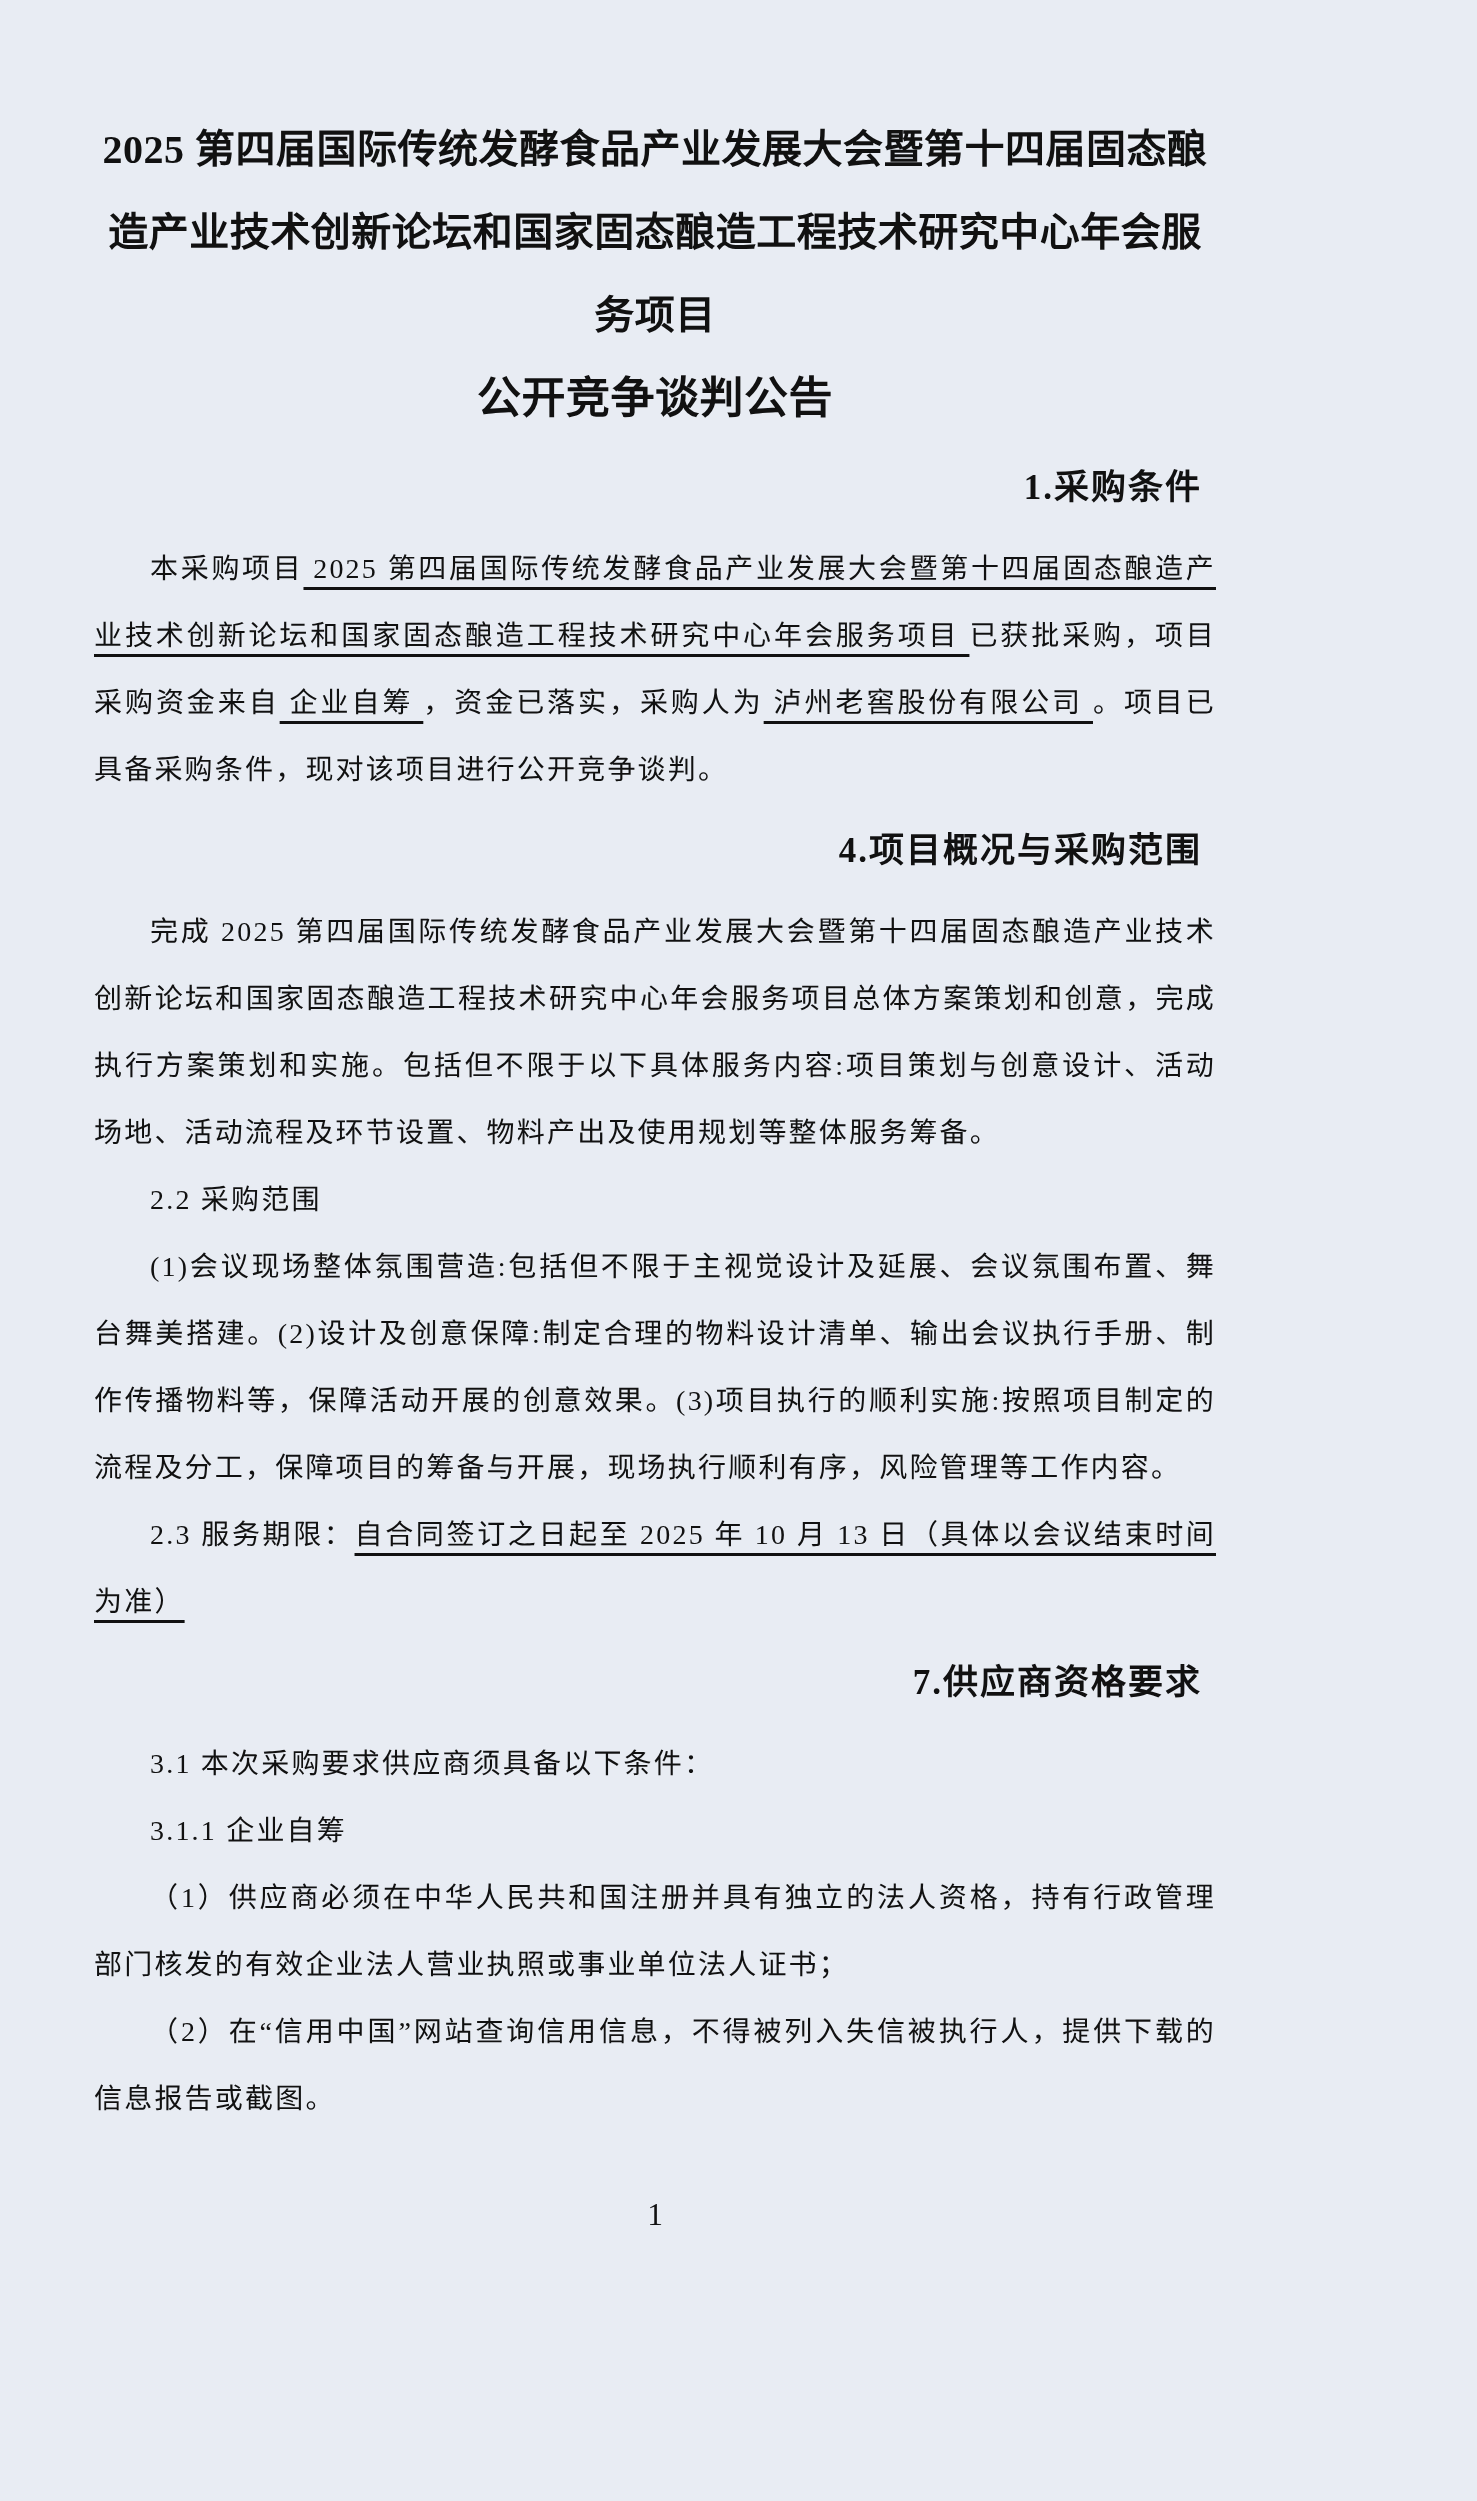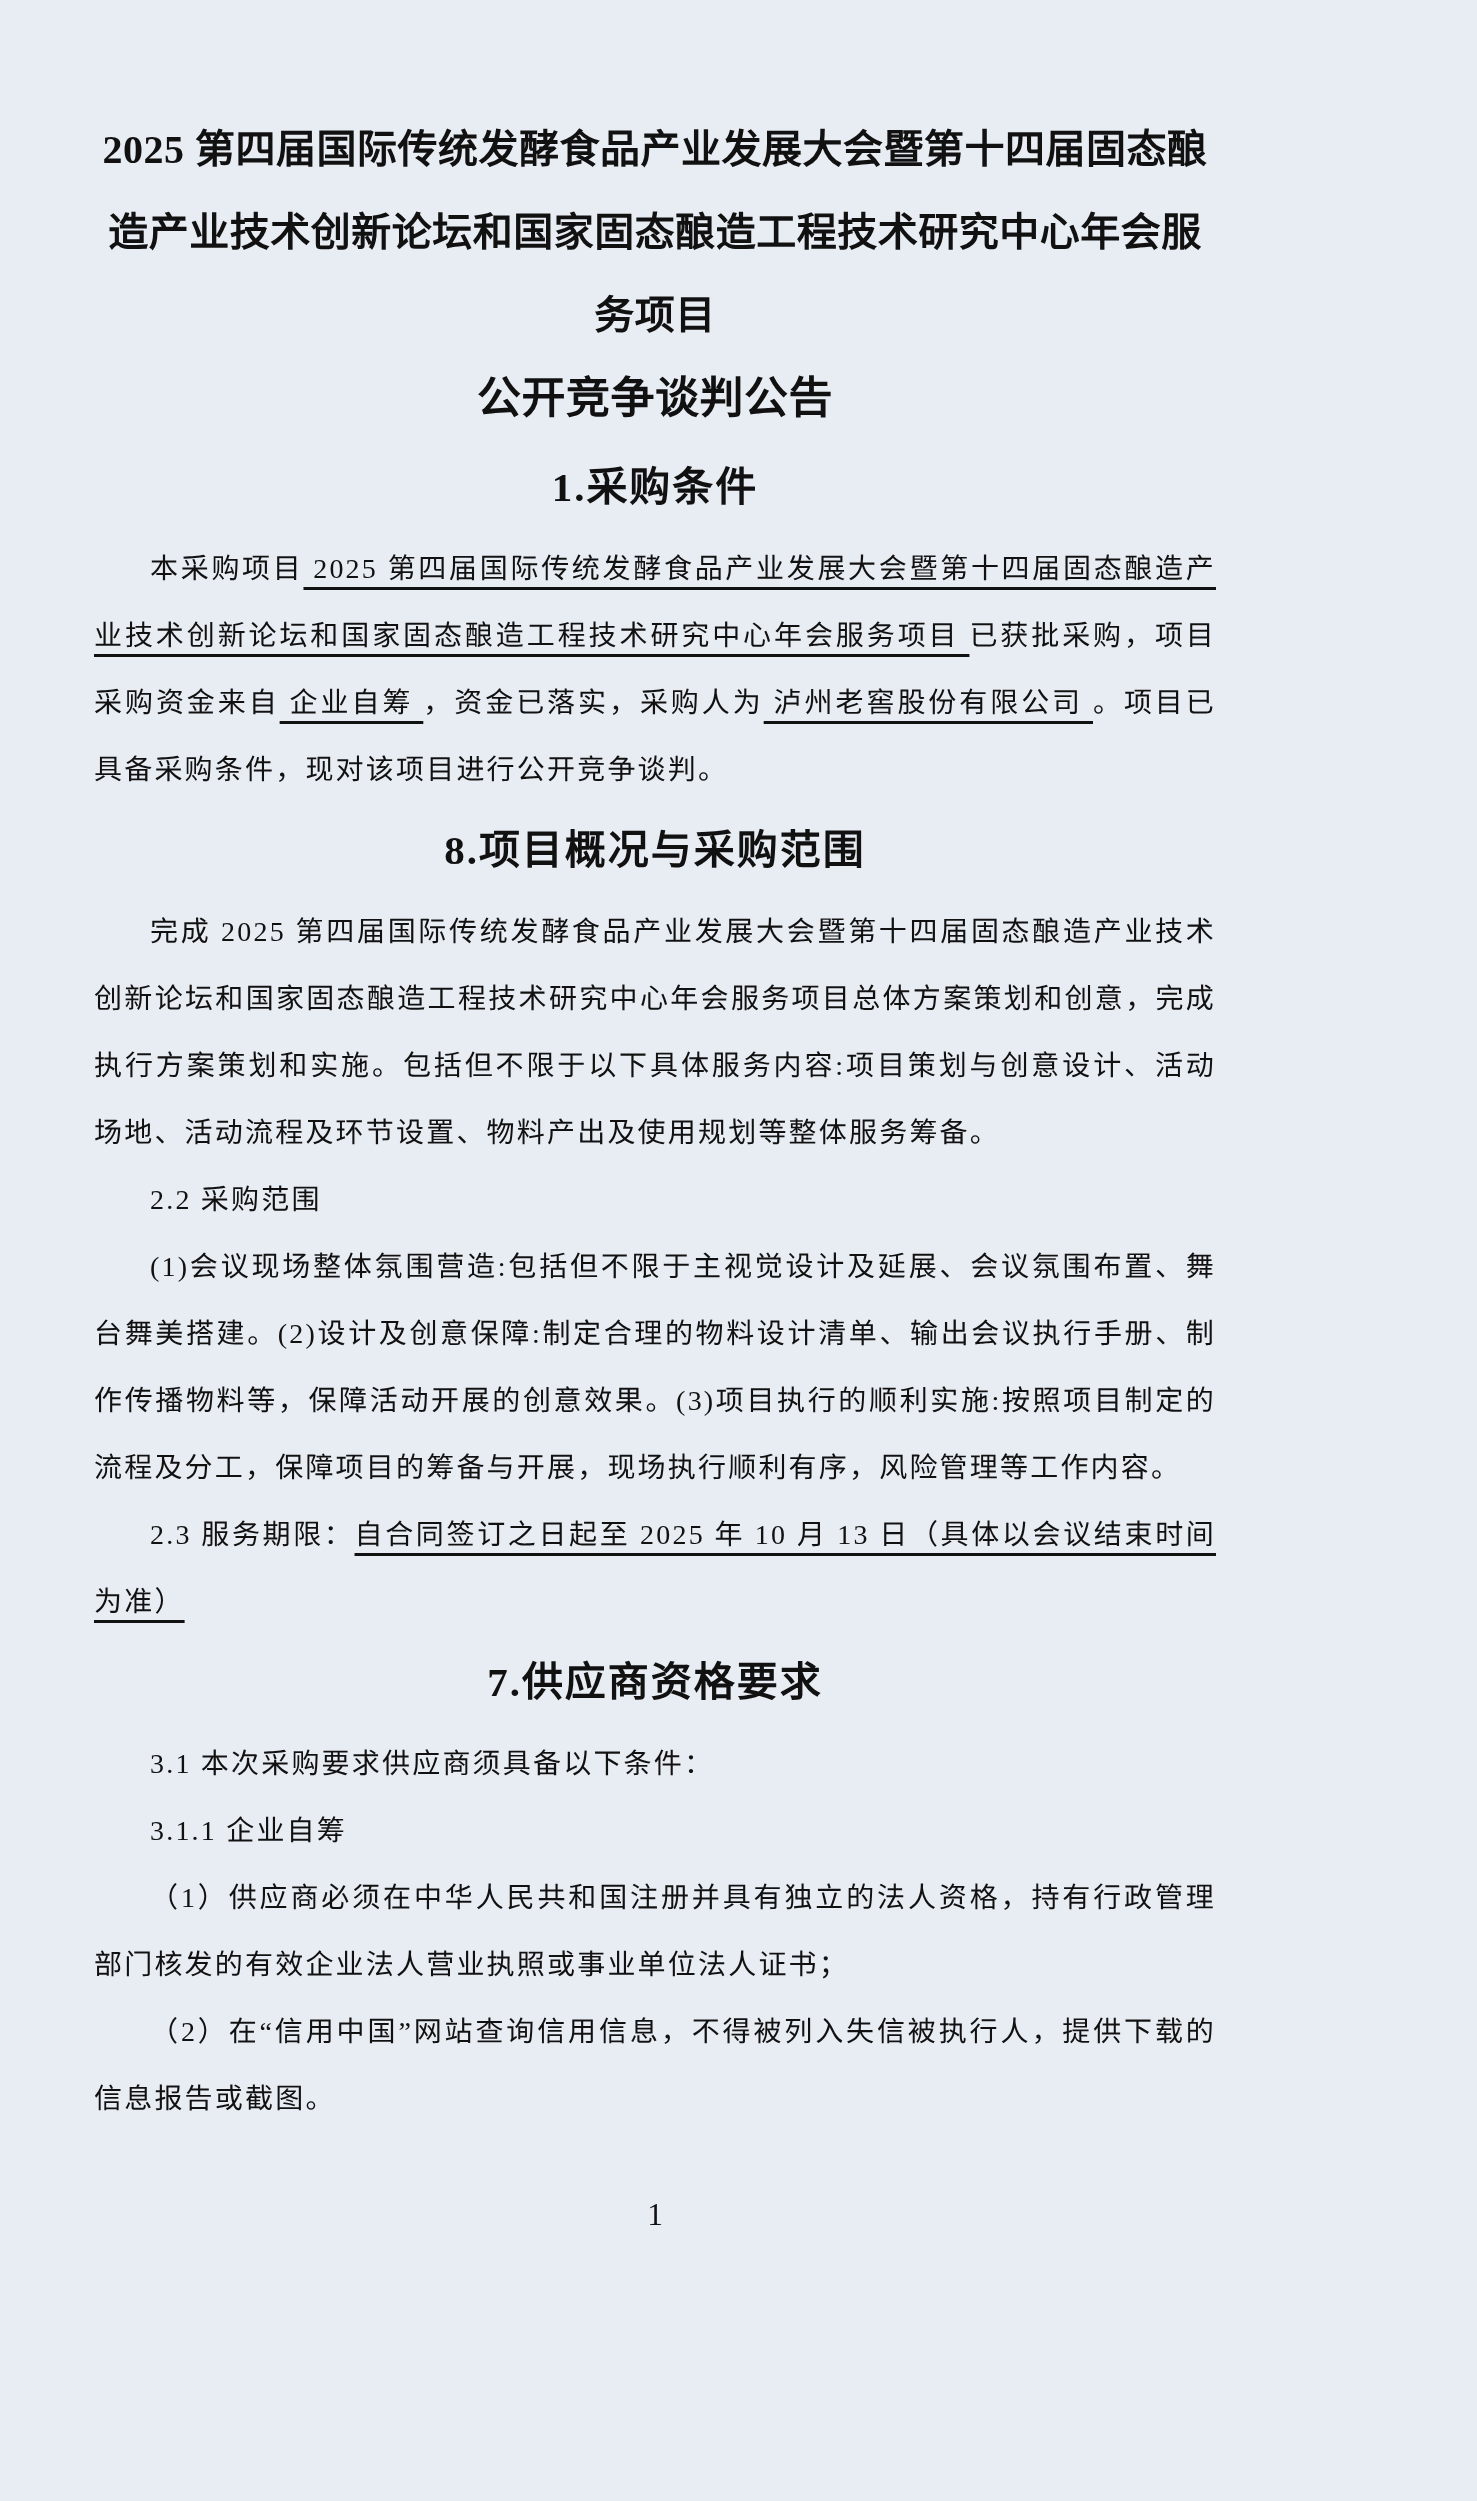--- a/index.html
+++ b/index.html
@@ -30,26 +30,26 @@
   }
   .doc-title-sub {
     font-size: 44px;
     font-weight: bold;
     line-height: 83px;
     text-align: center;
     letter-spacing: 0.5px;
     margin: 0 0 7.9px 0;
   }
   .h-bold {
-    font-size: 41px;
+    font-size: 35px;
     font-weight: bold;
     line-height: 67px;
     letter-spacing: 2px;
     margin: 14px;
-    text-align: center;
+    text-align: right;
   }
   p.body-para {
     font-size: 28px;
     line-height: 67px;
     letter-spacing: 2.2px;
     margin: 0;
     text-align: justify;
     text-indent: 2em;
     word-break: break-all;
   }
@@ -73,21 +73,21 @@
 
 <div class="page">
 
   <h1 class="doc-title">2025 第四届国际传统发酵食品产业发展大会暨第十四届固态酿造产业技术创新论坛和国家固态酿造工程技术研究中心年会服务项目</h1>
   <h1 class="doc-title-sub">公开竞争谈判公告</h1>
 
   <h2 class="h-bold">1.采购条件</h2>
 
   <p class="body-para"><span>本采购项目</span><span class="u"> 2025 第四届国际传统发酵食品产业发展大会暨第十四届固态酿造产业技术创新论坛和国家固态酿造工程技术研究中心年会服务项目 </span><span>已获批采购，项目采购资金来自</span><span class="u"> 企业自筹 </span><span>，资金已落实，采购人为</span><span class="u"> 泸州老窖股份有限公司 </span><span>。项目已具备采购条件，现对该项目进行公开竞争谈判。</span></p>
 
-  <h2 class="h-bold">8.项目概况与采购范围</h2>
+  <h2 class="h-bold">4.项目概况与采购范围</h2>
 
 
   <p class="body-para">完成 2025 第四届国际传统发酵食品产业发展大会暨第十四届固态酿造产业技术创新论坛和国家固态酿造工程技术研究中心年会服务项目总体方案策划和创意，完成执行方案策划和实施。包括但不限于以下具体服务内容:项目策划与创意设计、活动场地、活动流程及环节设置、物料产出及使用规划等整体服务筹备。</p>
 
   <p class="body-para no-justify">2.2 采购范围</p>
 
   <p class="body-para">(1)会议现场整体氛围营造:包括但不限于主视觉设计及延展、会议氛围布置、舞台舞美搭建。(2)设计及创意保障:制定合理的物料设计清单、输出会议执行手册、制作传播物料等，保障活动开展的创意效果。(3)项目执行的顺利实施:按照项目制定的流程及分工，保障项目的筹备与开展，现场执行顺利有序，风险管理等工作内容。</p>
 
   <p class="body-para"><span>2.3 服务期限：</span><span class="u">自合同签订之日起至 2025 年 10 月 13 日（具体以会议结束时间为准） </span></p>
 

